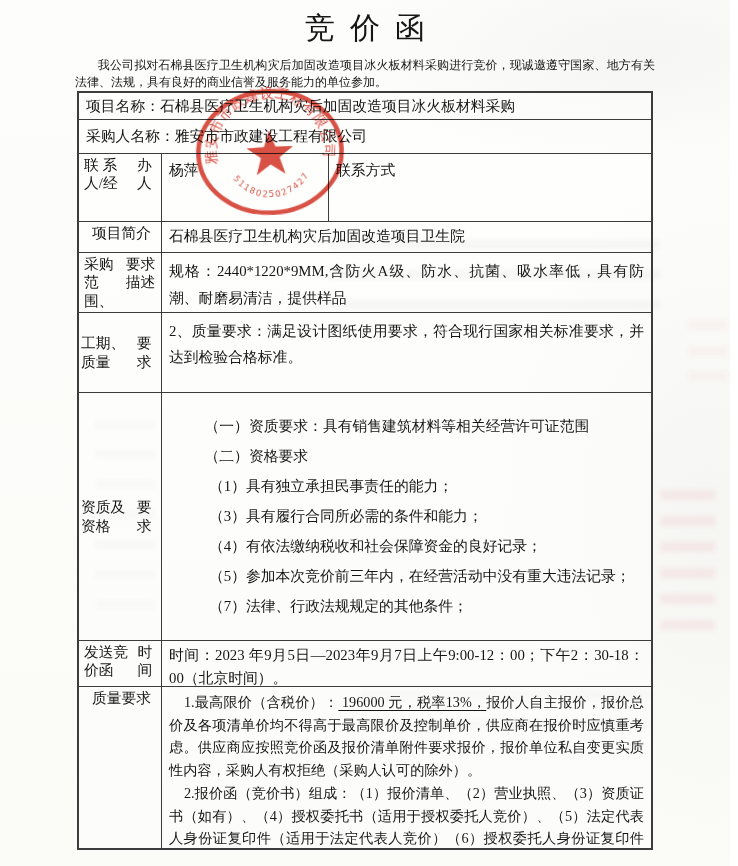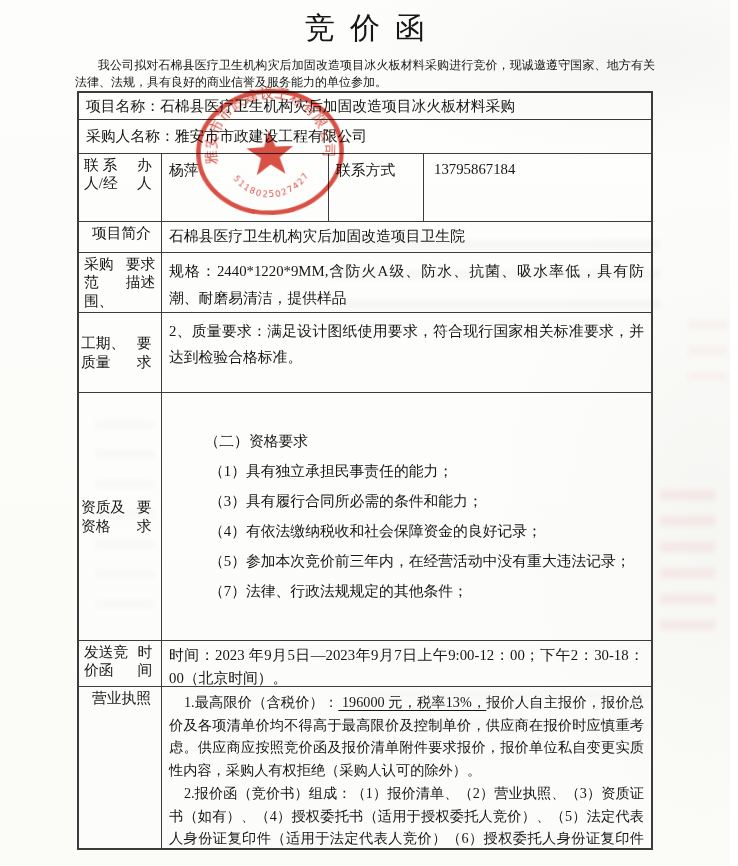--- a/index.html
+++ b/index.html
@@ -111,21 +111,20 @@
       </div>
     </div>
 
     <div class="trow h68">
       <div class="tcell lab">
         <span class="lline">联 系 人/经</span>
         <span class="lline">办人</span>
       </div>
       <div class="tcell cname">杨萍</div>
       <div class="tcell cmeth">联系方式</div>
-      <div class="tcell cphone">13795867184</div>
     </div>
 
     <div class="trow h31">
       <div class="tcell lab" style="justify-content:center">项目简介</div>
       <div class="tcell con">石棉县医疗卫生机构灾后加固改造项目卫生院</div>
     </div>
 
     <div class="trow h60">
       <div class="tcell lab">
         <span class="lline">采购范围、</span>
@@ -143,39 +142,40 @@
         <div>2、质量要求：满足设计图纸使用要求，符合现行国家相关标准要求，并达到检验合格标准。</div>
       </div>
     </div>
 
     <div class="trow h248">
       <div class="tcell lab center">
         <span class="lline">资质及资格</span>
         <span class="lline">要求</span>
       </div>
       <div class="tcell con qual">
+        <div class="qitem">（一）资质要求：具有销售建筑材料等相关经营许可证范围</div>
         <div class="qitem">（二）资格要求</div>
         <div class="qitem qnum">（1）具有独立承担民事责任的能力；</div>
         <div class="qitem qnum">（3）具有履行合同所必需的条件和能力；</div>
         <div class="qitem qnum">（4）有依法缴纳税收和社会保障资金的良好记录；</div>
         <div class="qitem qnum">（5）参加本次竞价前三年内，在经营活动中没有重大违法记录；</div>
         <div class="qitem qnum">（7）法律、行政法规规定的其他条件；</div>
       </div>
     </div>
 
     <div class="trow h46">
       <div class="tcell lab">
         <span class="lline">发送竞价函</span>
         <span class="lline">时间</span>
       </div>
       <div class="tcell con sendtime">时间：2023 年9月5日—2023年9月7日上午9:00-12：00；下午2：30-18：00（北京时间）。</div>
     </div>
 
     <div class="trow h162">
-      <div class="tcell lab" style="justify-content:center">营业执照</div>
+      <div class="tcell lab" style="justify-content:center">质量要求</div>
       <div class="tcell con quote">
         <p><span>1.最高限价（含税价）：</span><span class="uline">  196000 元，税率13%，</span><span>报价人自主报价，报价总价及各项清单价均不得高于最高限价及控制单价，供应商在报价时应慎重考虑。供应商应按照竞价函及报价清单附件要求报价，报价单位私自变更实质性内容，采购人有权拒绝（采购人认可的除外）。</span></p>
         <p>2.报价函（竞价书）组成：（1）报价清单、（2）营业执照、（3）资质证书（如有）、（4）授权委托书（适用于授权委托人竞价）、（5）法定代表人身份证复印件（适用于法定代表人竞价）（6）授权委托人身份证复印件及近3个月连续社保缴纳证明（适用于授权委托人竞价）、（7）资格要求承诺函。上述报价函组成附件均需盖章，格式自拟，并胶装成册后密封盖章，不得散页和未密封递交。</p>
       </div>
     </div>
 
   </div>
 
   <svg class="stamp" viewBox="0 0 170 150" aria-hidden="true">
     <defs>

